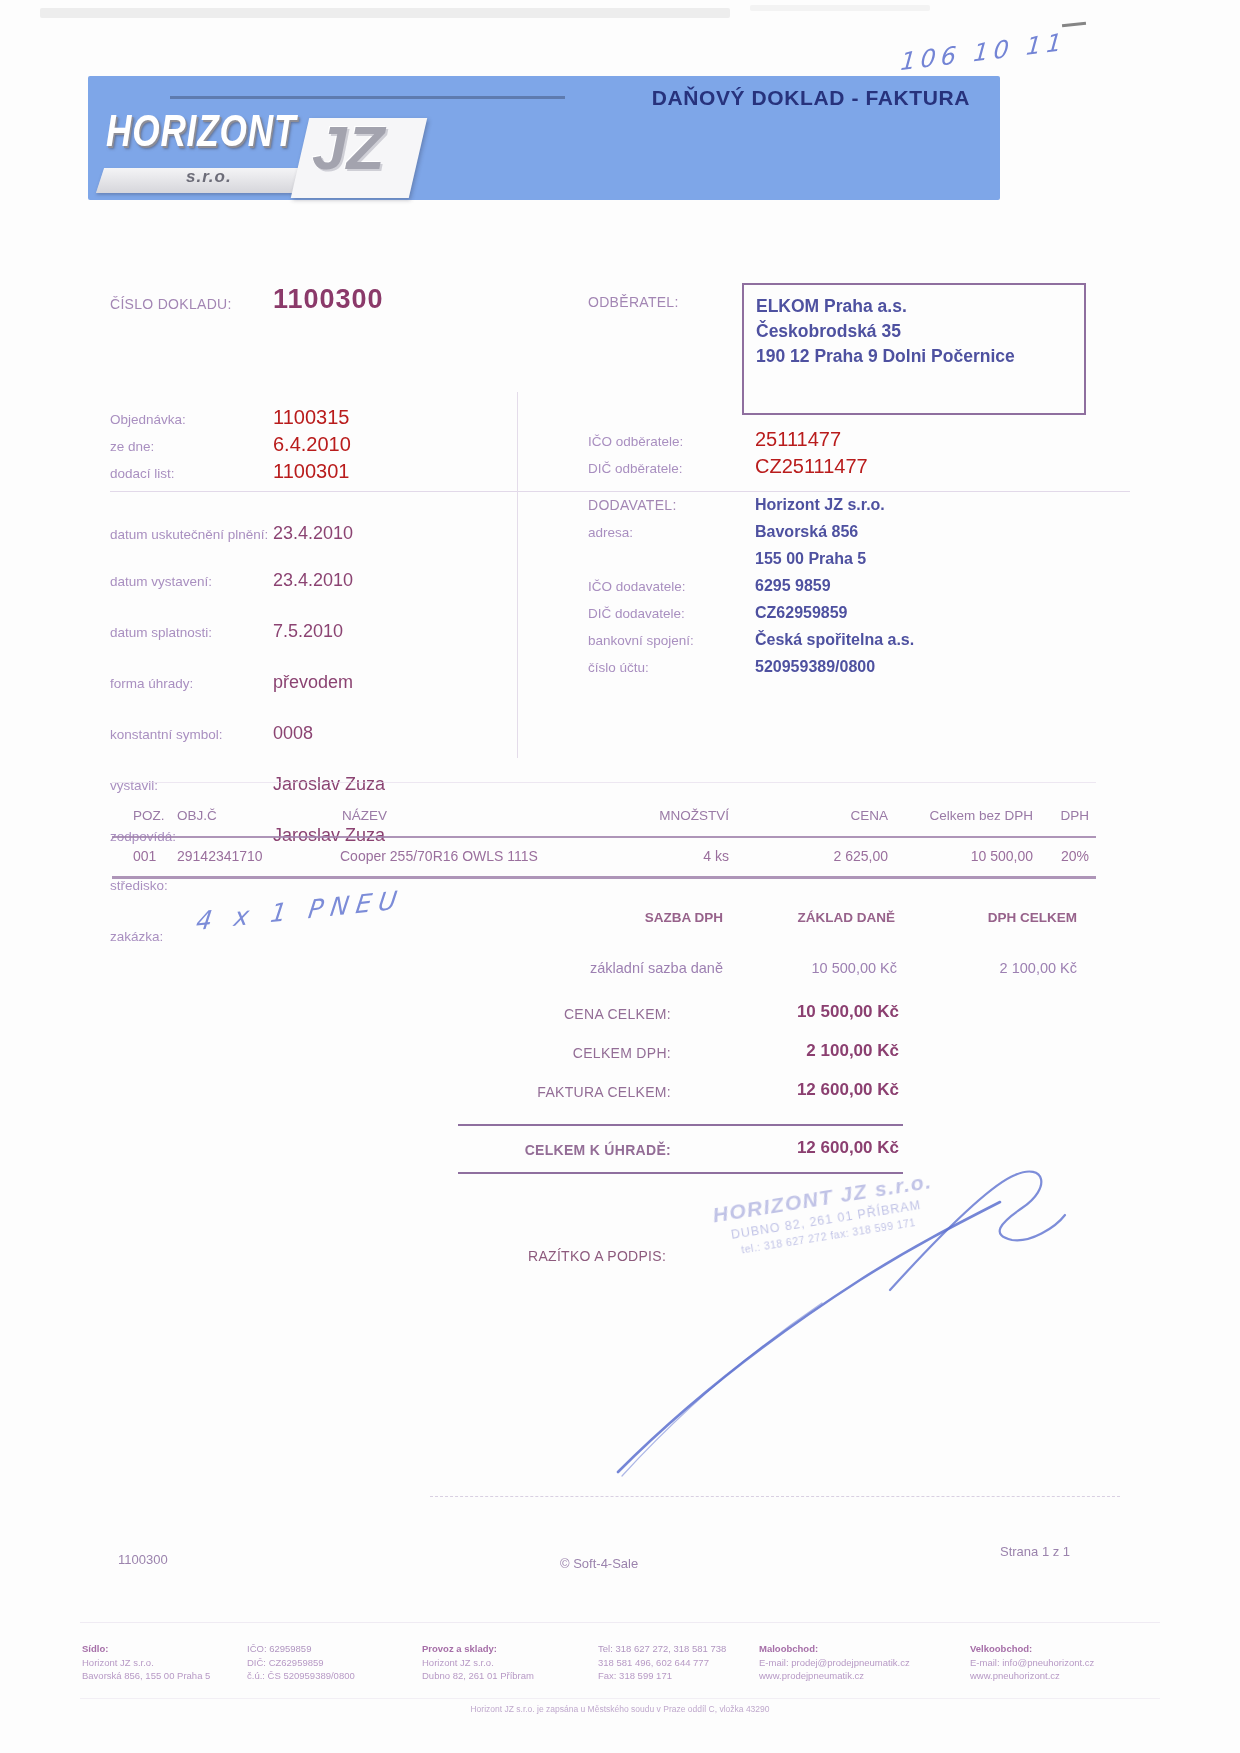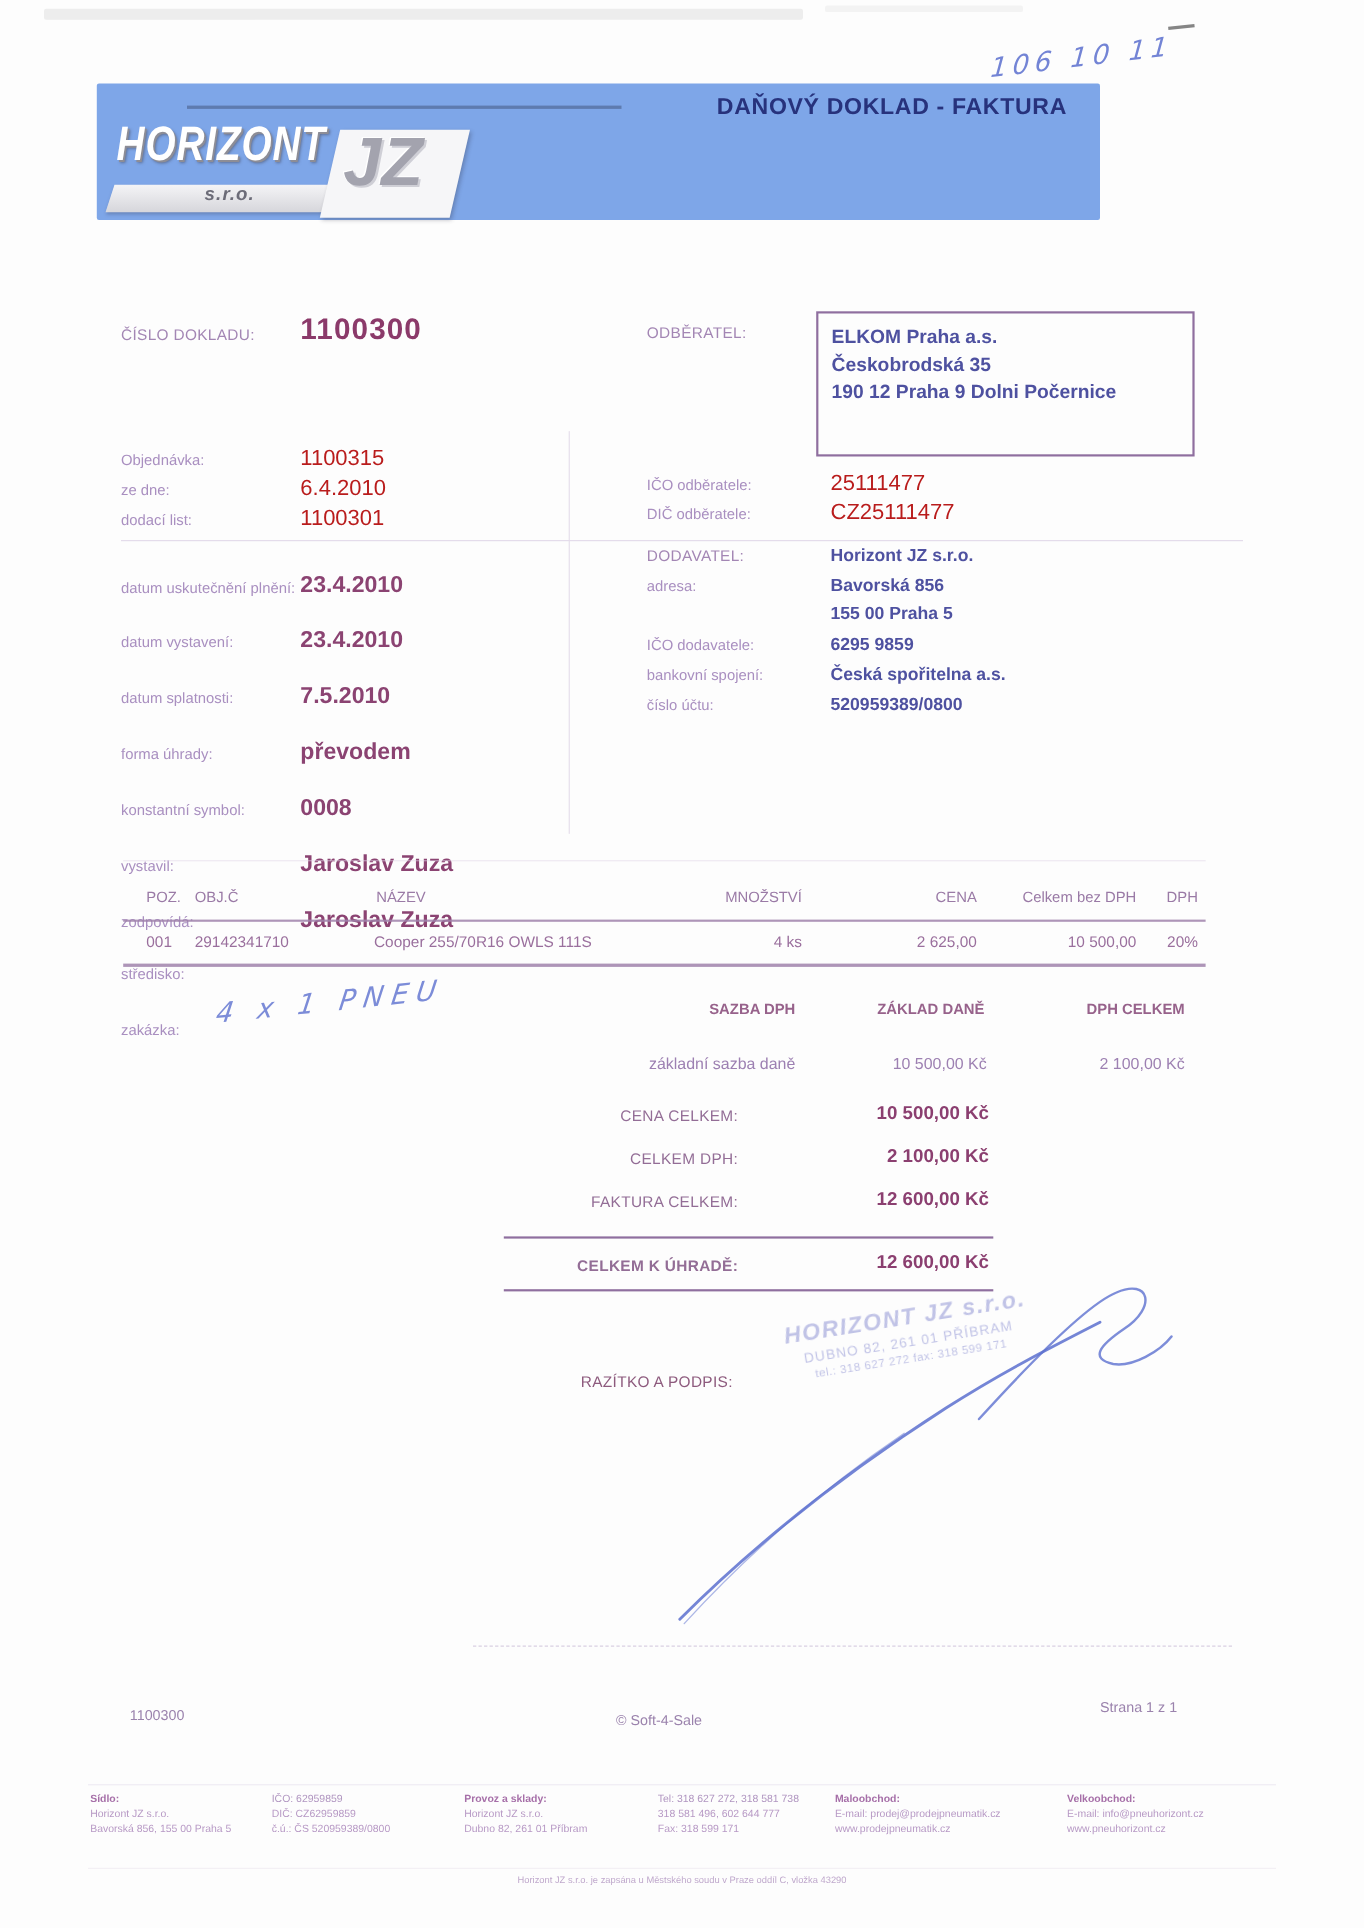--- a/index.html
+++ b/index.html
@@ -23,21 +23,21 @@
   .logo-jz{left:312px;top:112px;font-size:62px;font-weight:bold;font-style:italic;color:#a3a3ae;
     text-shadow:2px 2px 0 #cfcfd6,-1px -1px 0 #ffffff;}
   
   .hw{color:#5c70cf;font-style:italic;font-family:"DejaVu Sans",sans-serif;}
   .hw-top{left:900px;top:38px;font-size:24px;transform:rotate(-7deg) skewX(-12deg);letter-spacing:5px;opacity:.85;}
   .hw-note{left:196px;top:896px;font-size:25px;transform:rotate(-6deg) skewX(-14deg);letter-spacing:7px;opacity:.8;}
   
   .lbl{color:#a98fc0;font-size:13.5px;}
   .lbl-caps{color:#a386b4;font-size:14px;letter-spacing:.3px;}
   .val{color:#b91c1c;font-size:20px;}
-  .vb-maroon{color:#8b4372;font-weight:bold;font-size:21px;text-align:center;}
+  .vb-maroon{color:#8b4372;font-weight:normal;font-size:18px;text-align:center;}
   .vb-blue{color:#4e51a0;font-weight:bold;font-size:16px;}
   .docnum{color:#8b3a6a;font-weight:bold;font-size:27px;letter-spacing:1px;}
   .cust-box{left:742px;top:283px;width:340px;height:128px;border:2px solid #8f6f9f;}
   .cust-lines{left:756px;top:294px;line-height:25px;font-size:17.5px;font-weight:bold;color:#4e51a0;}
   
   .info-col{display:flex;flex-direction:column;}
   .irow{display:flex;align-items:baseline;min-height:27px;}
   .irow.two-line{align-items:flex-end;min-height:46px;padding-bottom:2px;}
   .irow .l{width:163px;flex:none;line-height:19px;}
   .irow-r .l{width:167px;}
@@ -57,21 +57,21 @@
   
   .sig-label{color:#8d5a7d;font-size:14px;letter-spacing:.3px;}
   .stamp{left:660px;top:1186px;width:330px;transform:rotate(-9deg);color:#9094d4;opacity:.55;filter:blur(.4px);text-align:center;}
   .stamp-l1{font-size:21px;font-weight:bold;font-style:italic;letter-spacing:1.5px;}
   .stamp-l2{font-size:12.5px;letter-spacing:1px;margin-top:3px;}
   .stamp-l3{font-size:10.5px;letter-spacing:.5px;margin-top:3px;}
   
   .dashed{border-top:1px dashed #d9d0e2;}
   .pf{color:#9b83ad;font-size:13px;}
   .fcol{font-size:9.5px;line-height:13.5px;color:#b799c5;}
-  .fcol .ft{color:#a66fa8;font-weight:bold;}
+  .fcol .ft{color:#a66fa8;font-weight:bold;margin-top:13px;}
   .fcol.plain .ft{font-weight:normal;color:#b095c0;}
   .reg-line{color:#bfa8cc;font-size:8.5px;text-align:center;}
 </style>
 </head>
 <body>
 
 <div class="page">
 
   <div class="abs smudge" style="left:40px;top:8px;width:690px;height:10px;"></div>
   <div class="abs smudge" style="left:750px;top:5px;width:180px;height:6px;opacity:.2;"></div>
@@ -177,20 +177,24 @@
       <span class="l lbl">adresa:</span>
       <span class="vb-blue">Bavorská 856</span>
     </div>
     <div class="irow irow-r">
       <span class="l lbl"></span>
       <span class="vb-blue">155 00  Praha 5</span>
     </div>
     <div class="irow irow-r">
       <span class="l lbl">IČO dodavatele:</span>
       <span class="vb-blue">6295 9859</span>
+    </div>
+    <div class="irow irow-r">
+      <span class="l lbl">DIČ dodavatele:</span>
+      <span class="vb-blue">CZ62959859</span>
     </div>
     <div class="irow irow-r">
       <span class="l lbl">bankovní spojení:</span>
       <span class="vb-blue">Česká spořitelna a.s.</span>
     </div>
     <div class="irow irow-r">
       <span class="l lbl">číslo účtu:</span>
       <span class="vb-blue">520959389/0800</span>
     </div>
   </div>

